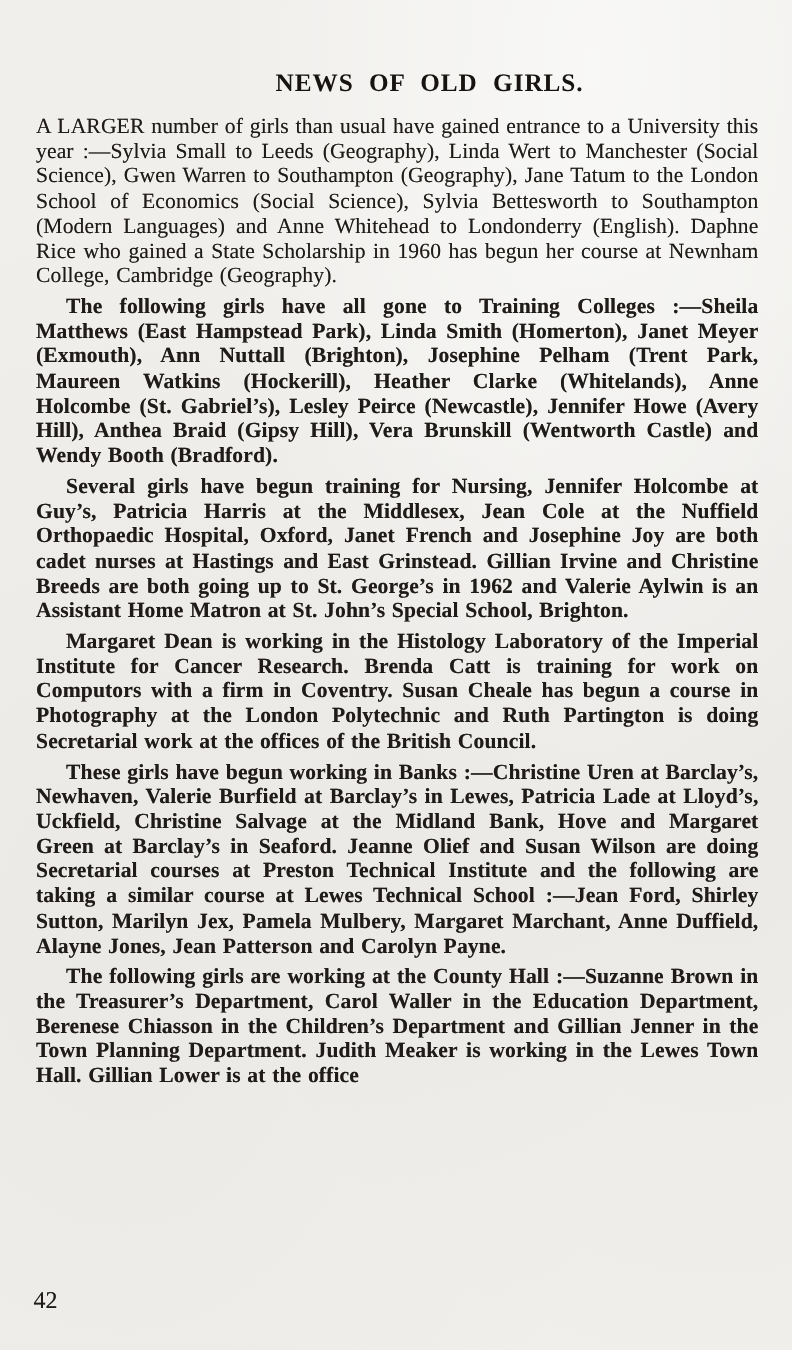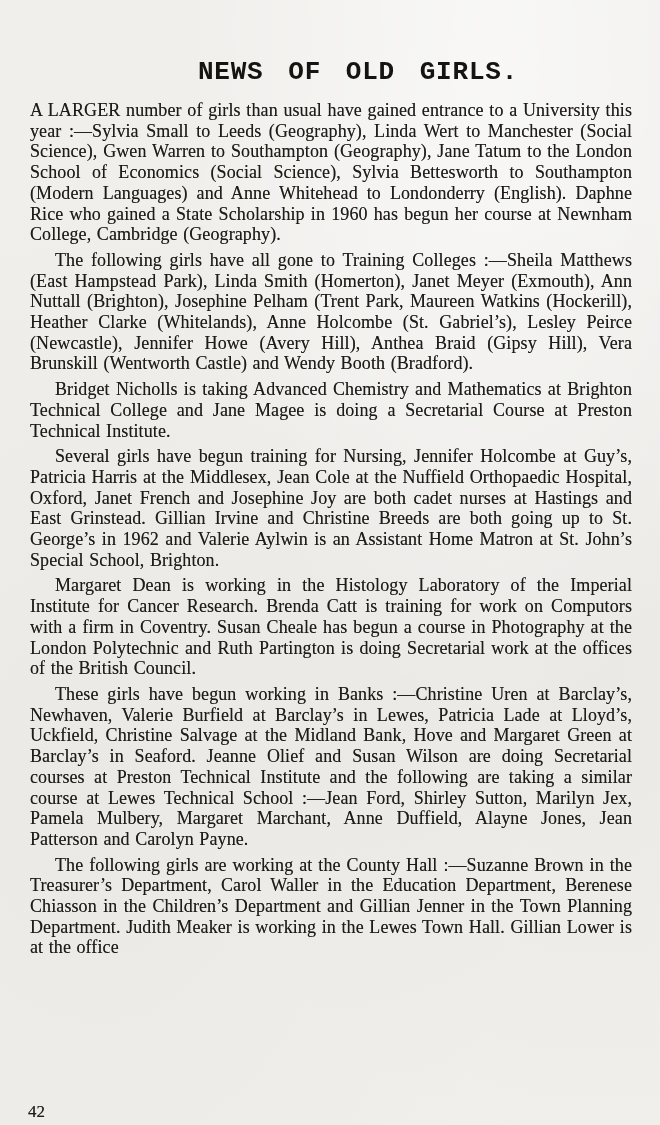--- a/index.html
+++ b/index.html
@@ -20,61 +20,60 @@
     position: relative;
   }
   .page {
     position: relative;
     width: 660px;
     height: 1125px;
     box-sizing: border-box;
     padding: 57px 28px 0 30px;
   }
   .title {
-    font-size: 26px;
+    font-size: 21px;
     font-weight: bold;
     text-align: center;
     letter-spacing: 0.8px;
     word-spacing: 0.32em;
     margin: 0 0 13px 0;
     transform: translateX(27px);
     color: #161310;
-    font-family: Liberation Mono, monospace;
   }
   .para {
     font-size: 18px;
     line-height: 20.7px;
     text-align: justify;
     margin: 0 0 5px 0;
     letter-spacing: 0.1px;
     word-spacing: 0.05em;
     text-shadow: 0 0 0.5px rgba(30,27,24,0.55);
   }
   .para.indent {
     text-indent: 25px;
+    font-weight: bold;
   }
   .page-number {
     position: absolute;
     left: 28px;
-    top: 1102px;
-    font-size: 17px;
+    top: 1073px;
+    font-size: 20px;
     text-shadow: 0 0 0.5px rgba(30,27,24,0.55);
   }
 </style>
 </head>
 <body>
 
 <div class="page">
   <h1 class="title">NEWS OF OLD GIRLS.</h1>
 
   <p class="para">A LARGER number of girls than usual have gained entrance to a University this year :—Sylvia Small to Leeds (Geography), Linda Wert to Manchester (Social Science), Gwen Warren to Southampton (Geography), Jane Tatum to the London School of Economics (Social Science), Sylvia Bettesworth to Southampton (Modern Languages) and Anne Whitehead to Londonderry (English).  Daphne Rice who gained a State Scholarship in 1960 has begun her course at Newnham College, Cambridge (Geography).</p>
 
   <p class="para indent">The following girls have all gone to Training Colleges :—Sheila Matthews (East Hampstead Park), Linda Smith (Homerton), Janet Meyer (Exmouth), Ann Nuttall (Brighton), Josephine Pelham (Trent Park, Maureen Watkins (Hockerill), Heather Clarke (Whitelands), Anne Holcombe (St. Gabriel’s), Lesley Peirce (Newcastle), Jennifer Howe (Avery Hill), Anthea Braid (Gipsy Hill), Vera Brunskill (Wentworth Castle) and Wendy Booth (Bradford).</p>
 
-  <p class="para indent">Bridget Nicholls is taking Advanced Chemistry and Mathematics at Brighton Technical College and Jane Magee is doing a Secretarial Course at Preston Technical Institute.</p>
 
   <p class="para indent">Several girls have begun training for Nursing, Jennifer Holcombe at Guy’s, Patricia Harris at the Middlesex, Jean Cole at the Nuffield Orthopaedic Hospital, Oxford, Janet French and Josephine Joy are both cadet nurses at Hastings and East Grinstead.  Gillian Irvine and Christine Breeds are both going up to St. George’s in 1962 and Valerie Aylwin is an Assistant Home Matron at St. John’s Special School, Brighton.</p>
 
   <p class="para indent">Margaret Dean is working in the Histology Laboratory of the Imperial Institute for Cancer Research.  Brenda Catt is training for work on Computors with a firm in Coventry.  Susan Cheale has begun a course in Photography at the London Polytechnic and Ruth Partington is doing Secretarial work at the offices of the British Council.</p>
 
   <p class="para indent">These girls have begun working in Banks :—Christine Uren at Barclay’s, Newhaven, Valerie Burfield at Barclay’s in Lewes, Patricia Lade at Lloyd’s, Uckfield, Christine Salvage at the Midland Bank, Hove and Margaret Green at Barclay’s in Seaford.  Jeanne Olief and Susan Wilson are doing Secretarial courses at Preston Technical Institute and the following are taking a similar course at Lewes Technical School :—Jean Ford, Shirley Sutton, Marilyn Jex, Pamela Mulbery, Margaret Marchant, Anne Duffield, Alayne Jones, Jean Patterson and Carolyn Payne.</p>
 
   <p class="para indent">The following girls are working at the County Hall :—Suzanne Brown in the Treasurer’s Department, Carol Waller in the Education Department, Berenese Chiasson in the Children’s Department and Gillian Jenner in the Town Planning Department.  Judith Meaker is working in the Lewes Town Hall.  Gillian Lower is at the office</p>
 
   <div class="page-number">42</div>

